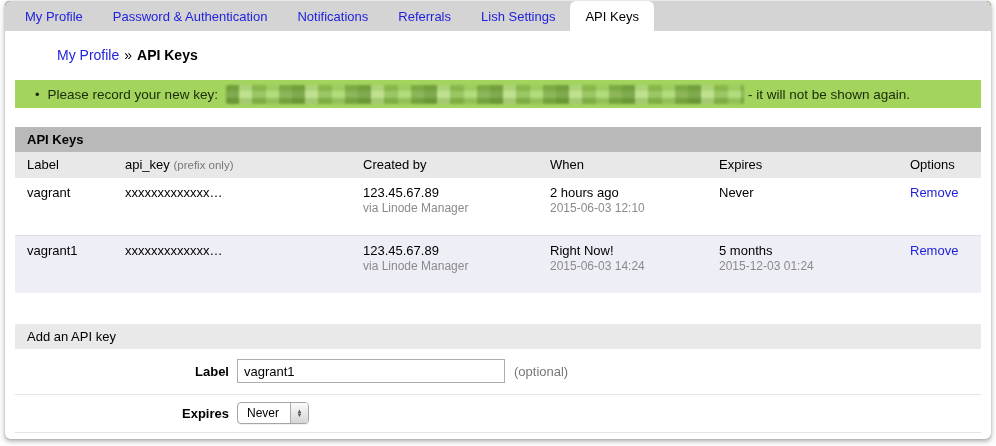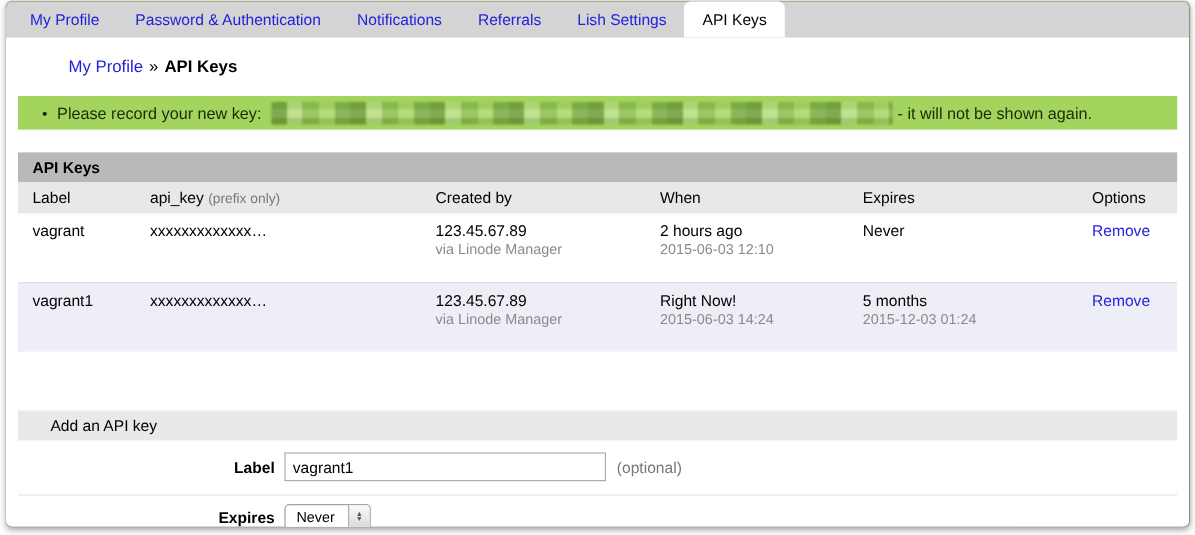--- a/index.html
+++ b/index.html
@@ -93,23 +93,23 @@
     padding-top: 5px; padding-bottom: 6px;
     font-size: 13px;
   }
   .thead .note { color: #777; font-size: 11.5px; }
   .trow { padding-top: 7px; padding-bottom: 20px; background: #fff; }
   .trow.alt { background: #eeeef6; border-top: 1px solid #e0e0e4; }
   .cell .sub { color: #8a8a8a; font-size: 12px; margin-top: 1px; }
   .cell a { color: #2222dd; text-decoration: none; cursor: pointer; text-align: right; }
   
   .section-title {
-    margin-top: 49px;
+    margin-top: 31px;
     background: #e9e9e9;
-    padding: 5px 27px;
+    padding: 5px 12px;
     font-size: 13px;
   }
   .form-row {
     display: flex;
     align-items: center;
     border-bottom: 1px solid #e5e5e5;
   }
   .form-row.label-row { padding: 10px 0 11px 0; }
   .form-row.expires-row { padding: 7px 0 8px 0; }
   .form-label {

